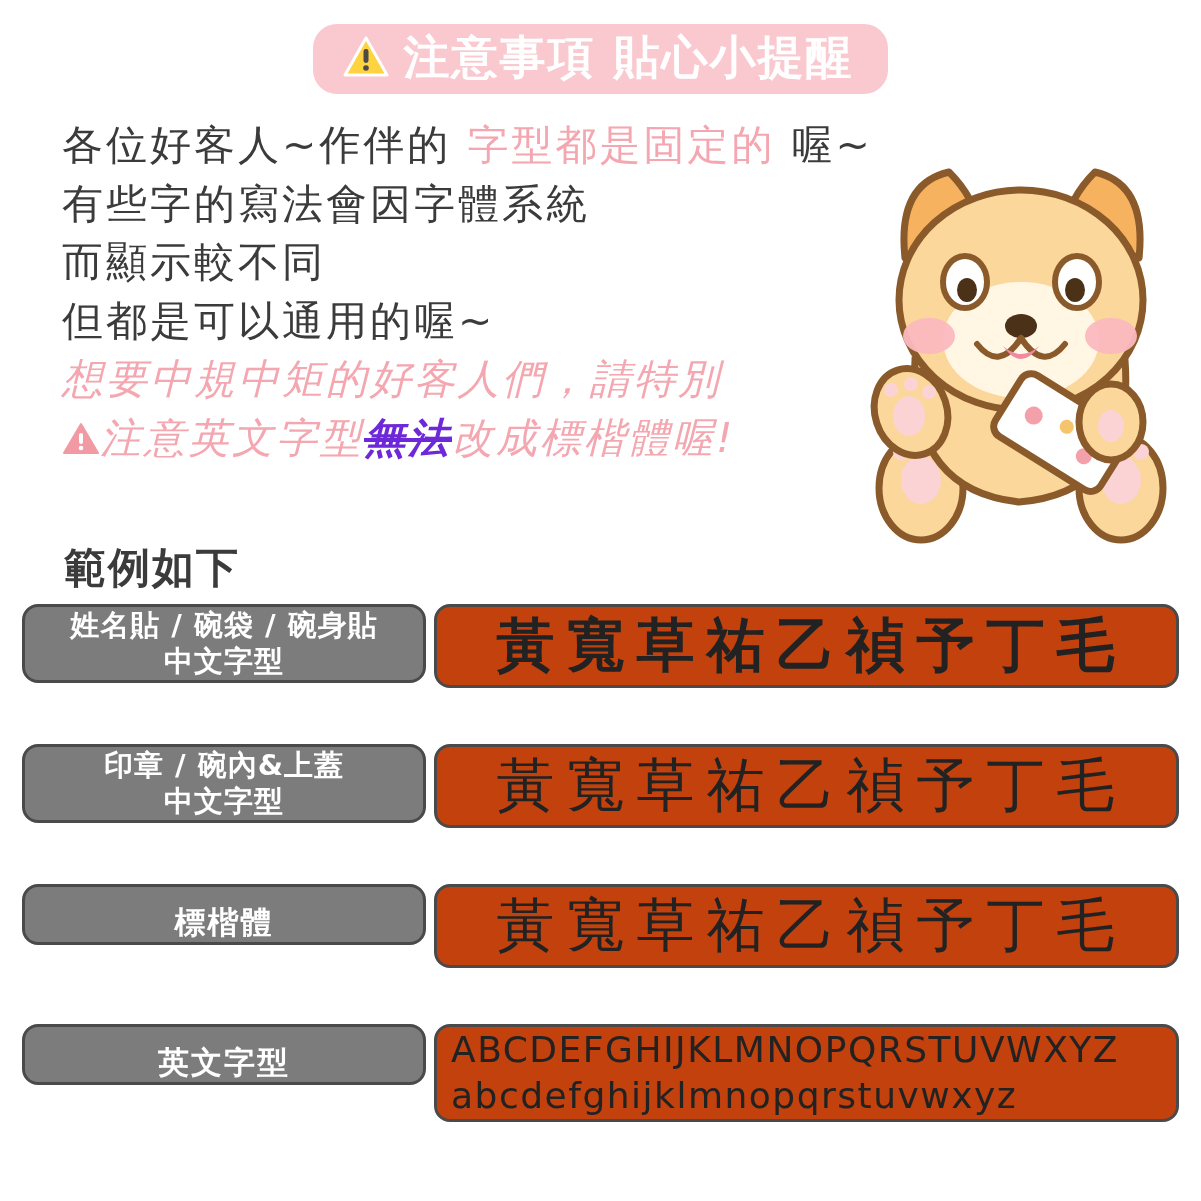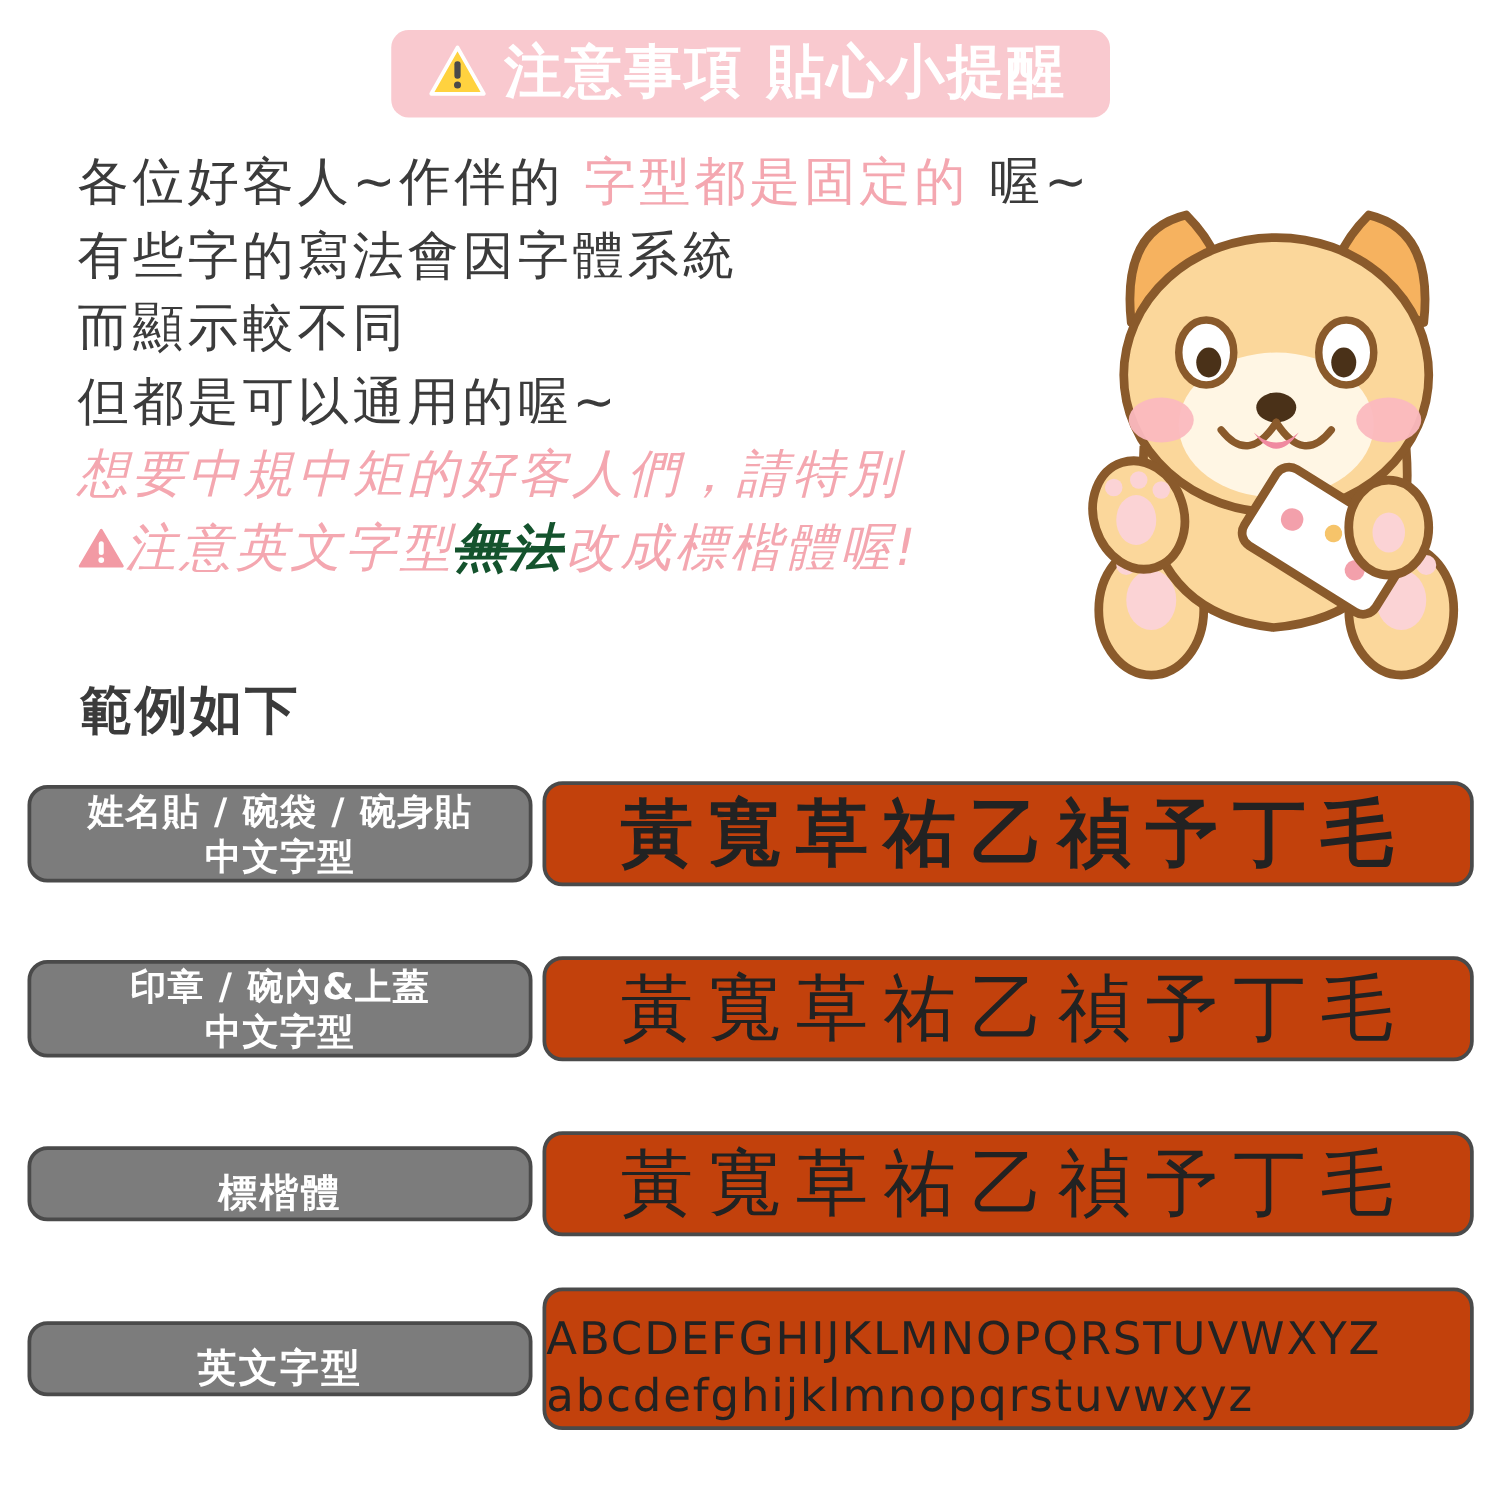--- a/index.html
+++ b/index.html
@@ -19,21 +19,21 @@
   .banner-wrap {
     position: absolute;
     top: 24px;
     left: 0;
     width: 100%;
     display: flex;
     justify-content: center;
   }
   .banner {
     background: #f9c9cf;
-    border-radius: 14px;
+    border-radius: 24px;
     padding: 10px 34px 14px 30px;
     display: flex;
     align-items: center;
     gap: 14px;
   }
   .banner-title {
     color: #ffffff;
     font-size: 46px;
     font-weight: bold;
     letter-spacing: 2px;
@@ -60,21 +60,21 @@
     font-size: 41px;
     letter-spacing: 3px;
     color: #3b3b3b;
     white-space: nowrap;
     margin-bottom: 4px;
     font-weight: 500;
   }
   .pink { color: #f4a7b0; }
   .pinkline { color: #f4a7b0; font-style: italic; }
   .strike-pink {
-    color: #14532d;
+    color: #6d28d9;
     text-decoration: underline;
     text-decoration-thickness: 4px;
     text-underline-offset: -14px;
     font-weight: bold;
   }
   .inline-warn {
     display: inline-block;
     width: 38px;
     height: 34px;
     vertical-align: -4px;
@@ -94,21 +94,21 @@
 
   
   .table {
     position: absolute;
     top: 604px;
     left: 22px;
     width: 1157px;
   }
   .row {
     display: flex;
-    align-items: center;
+    align-items: flex-start;
     margin-bottom: 14px;
     height: 126px;
   }
   .cell-label {
     width: 404px;
     flex: 0 0 404px;
     background: #7c7c7c;
     border: 3px solid #4a4a4a;
     border-radius: 16px;
     color: #ffffff;
@@ -144,22 +144,22 @@
     padding-left: 10px;
   }
   .sample-cn.bold { font-weight: bold; font-family: "DejaVu Sans", "Liberation Sans", sans-serif; }
   .sample-cn.thin { font-weight: normal; }
   .sample-cn.kai { font-family: "DejaVu Serif", "Liberation Serif", serif; font-weight: normal; }
   .sample-en {
     display: flex;
     flex-direction: column;
     justify-content: center;
     width: 100%;
+    padding-left: 14px;
     box-sizing: border-box;
-    margin-top: 16px;
   }
   .sample-en div {
     font-size: 36px;
     letter-spacing: 1.5px;
     color: #222222;
     white-space: nowrap;
     line-height: 1.28;
     font-family: "DejaVu Sans", "Liberation Sans", sans-serif;
   }
 

